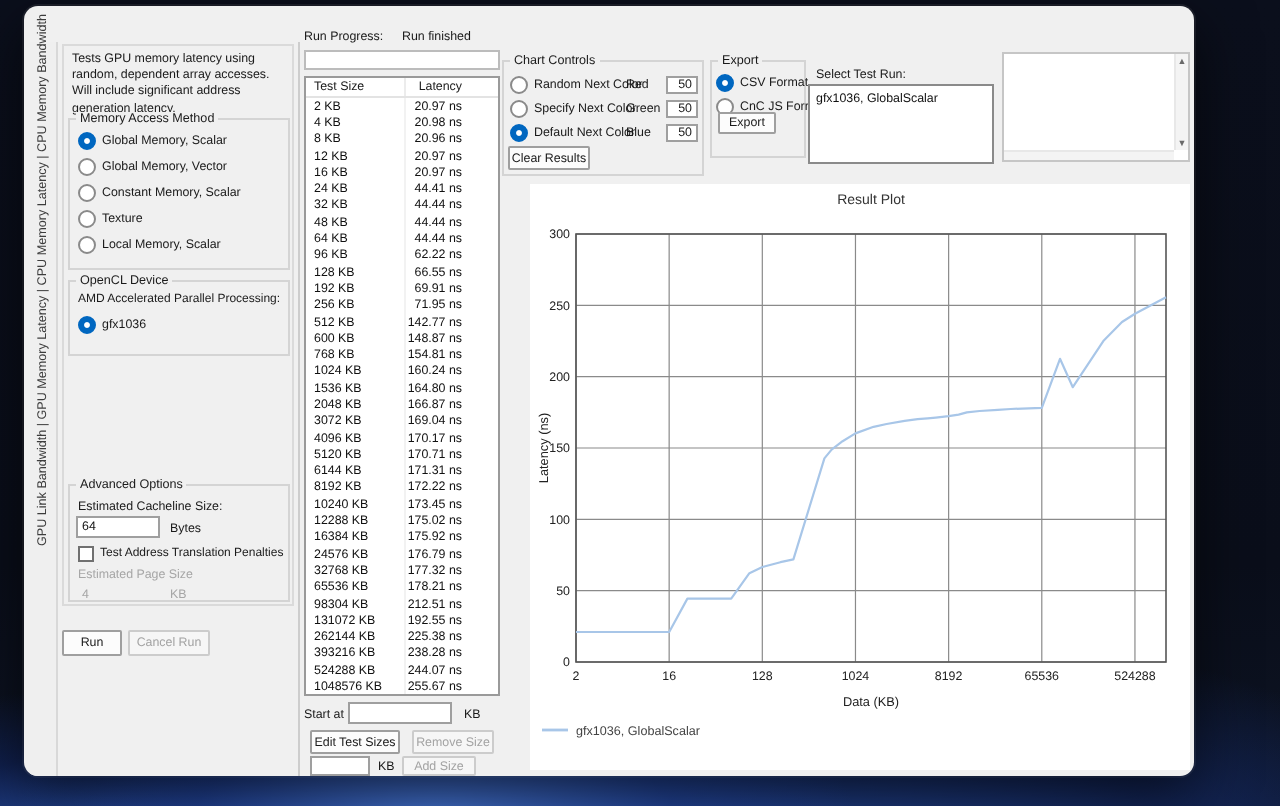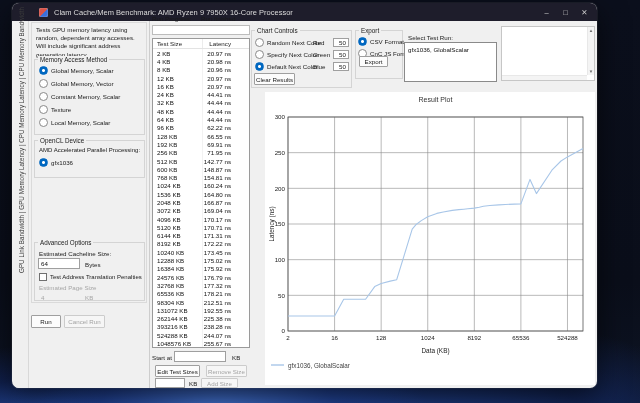--- a/index.html
+++ b/index.html
@@ -105,29 +105,20 @@
   
   #chartbox{left:253px;top:89px;width:330px;height:293px;background:#fff}
   #plot-svg{position:absolute;left:0;top:0}
 </style>
 </head>
 <body>
 
 <div id="desktop">
   <div id="window">
 
-    <div id="titlebar">
-      <span id="app-icon"></span>
-      <span id="window-title">Clam Cache/Mem Benchmark: AMD Ryzen 9 7950X 16-Core Processor</span>
-      <div id="win-controls">
-        <span class="wbtn">–</span>
-        <span class="wbtn">□</span>
-        <span class="wbtn">✕</span>
-      </div>
-    </div>
 
     <div id="tabstrip" class="abs"></div>
     <div id="tab-strip-text" class="abs">GPU Link Bandwidth | GPU Memory Latency | CPU Memory Latency | CPU Memory Bandwidth</div>
 
     <div id="leftpanel" class="abs"></div>
     <div id="leftpanel-box" class="abs"></div>
     <div id="desc" class="abs">Tests GPU memory latency using random, dependent array accesses. Will include significant address generation latency.</div>
 
     <div id="grp-mam" class="grp"></div>
     <div id="grp-mam-label" class="grp-label">Memory Access Method</div>

